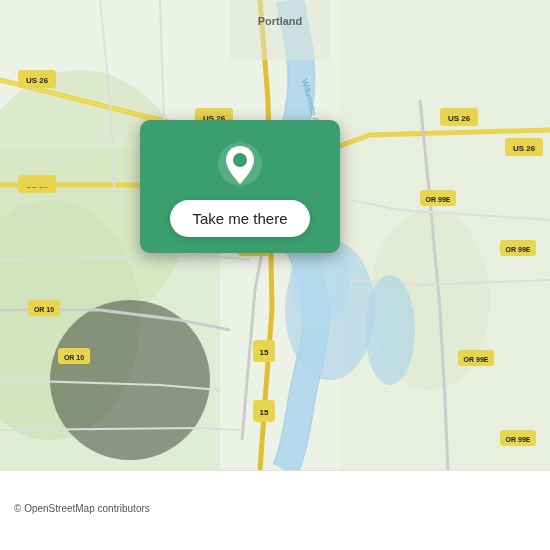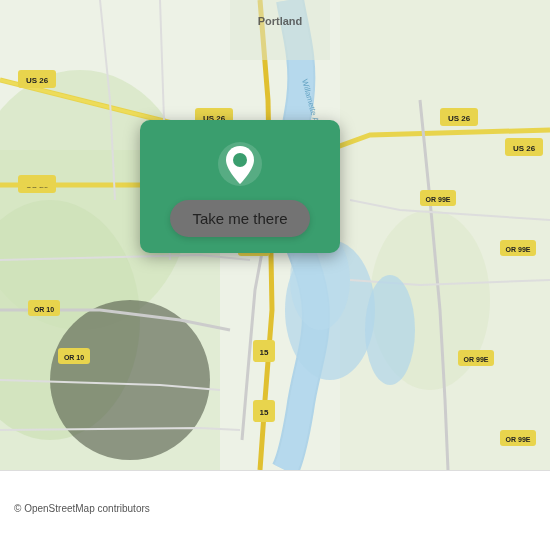--- a/index.html
+++ b/index.html
@@ -43,21 +43,21 @@
       z-index: 10;
     }
 
     .pin-icon {
       width: 48px;
       height: 48px;
       margin-bottom: 12px;
     }
 
     #take-me-there-btn {
-      background: #737373;
+      background: #ffffff;
       color: #222;
       border: none;
       border-radius: 22px;
       padding: 10px 22px;
       font-size: 15px;
       font-weight: 500;
       cursor: pointer;
       white-space: nowrap;
       box-shadow: 0 2px 6px rgba(0,0,0,0.15);
     }

